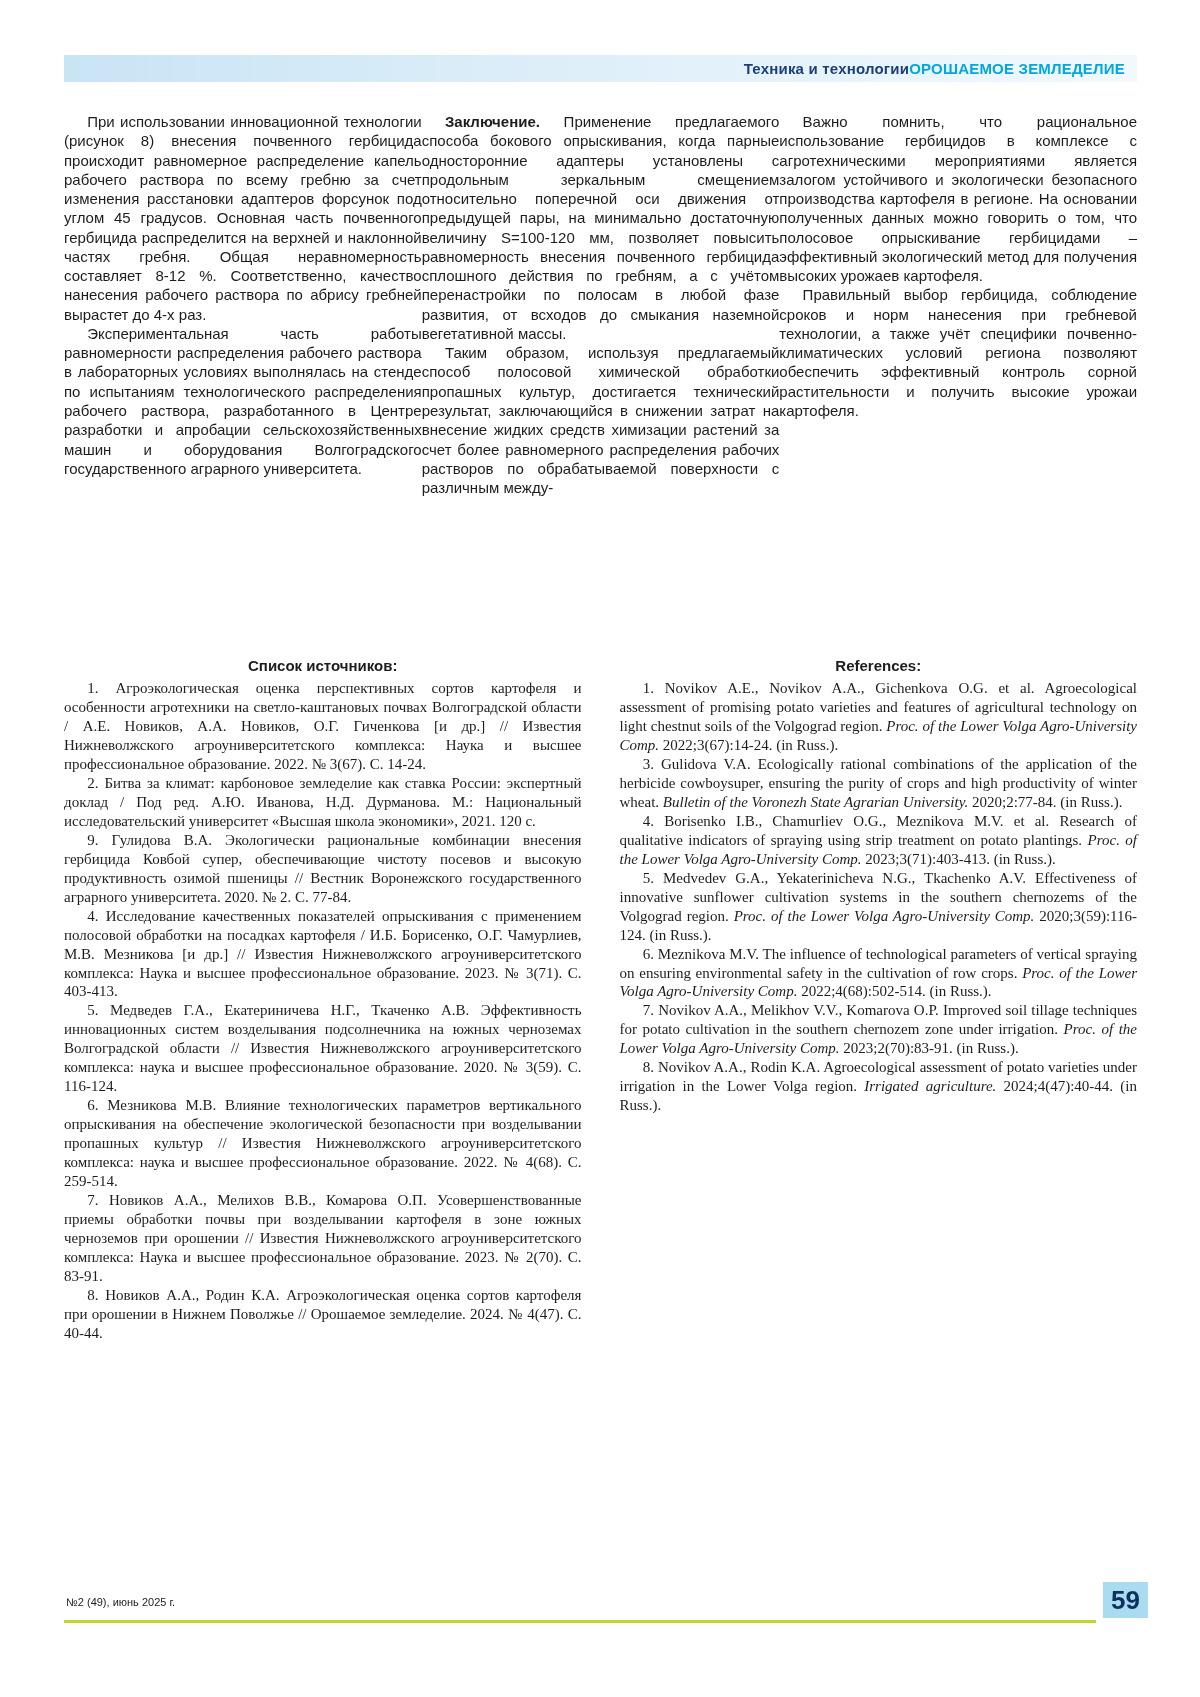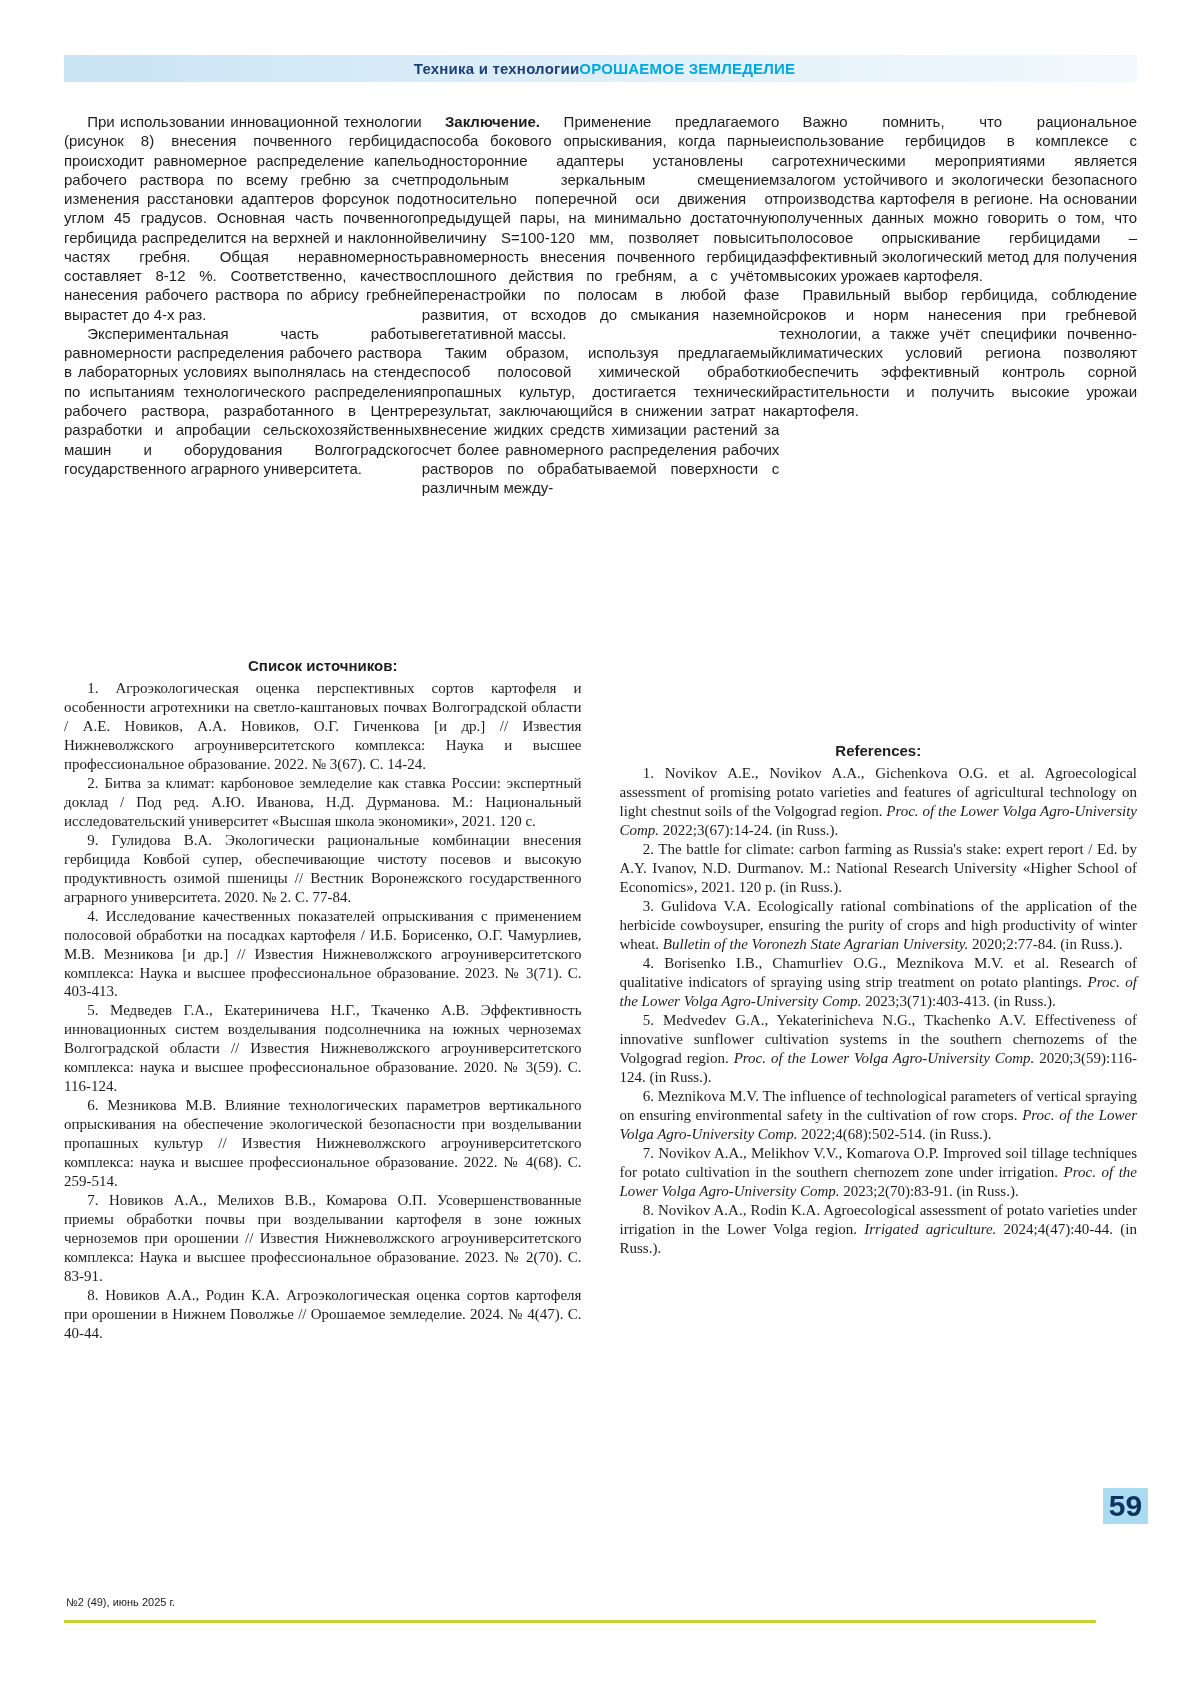--- a/index.html
+++ b/index.html
@@ -5,21 +5,21 @@
   * { margin:0; padding:0; box-sizing:border-box; }
   html, body { background:#ffffff; }
   body { font-family:"Liberation Sans", sans-serif; color:#1d1d1d; }
   .page {
     position:relative; width:1200px; height:1697px; margin:0 auto;
     background:#ffffff; overflow:hidden;
   }
   
   .header {
     position:absolute; left:64px; top:55px; width:1073px; height:27px;
-    display:flex; align-items:center; justify-content:center;
+    display:flex; align-items:center; justify-content:flex-end;
     background:linear-gradient(to right, #c9e4f5 0%, #ddeef9 45%, #f2f9fd 100%);
     padding:0 12px 0 20px;
   }
   .header-left { color:#1c3f77; font-weight:bold; font-size:15px; letter-spacing:0.2px; }
   .header-right { color:#00a7e1; font-weight:bold; font-size:15px; letter-spacing:0.2px; }
 
   
   .body-columns {
     position:absolute; left:64px; top:112px; width:1073px;
     display:flex; 
@@ -28,38 +28,38 @@
     flex:1; font-size:15px; line-height:1.285; text-align:justify;
     color:#1d1d1d;
   }
   .para { text-indent:1.55em; }
   .para.noindent { text-indent:0; }
   .para b { font-weight:bold; }
 
   
   .refs {
     position:absolute; left:64px; top:657px; width:1073px;
-    display:flex; gap:38px;align-items:center;
+    display:flex; gap:38px;
   }
   .ref-col { flex:1; font-size:15px; line-height:1.265; text-align:justify; color:#1d1d1d; }
   .ref-title { text-align:center; font-size:15px; font-weight:bold; margin-bottom:3px; }
   .ref { text-indent:1.55em;font-family:Liberation Serif, serif; }
   .ref i { font-style:italic; }
 
   
   .footer-issue {
     position:absolute; left:66px; top:1596px; font-size:11px; color:#1d1d1d;
   }
   .footer-line {
     position:absolute; left:64px; top:1620px; width:1032px; height:3px;
   }
   .page-num-box {
-    position:absolute; left:1103px; top:1488px; width:45px; height:36px;
+    position:absolute; left:1103px; top:1582px; width:45px; height:36px;
     display:flex; align-items:center; justify-content:center;
-    font-size:30px; font-weight:bold; color:#10305e;
+    font-size:26px; font-weight:bold; color:#10305e;
   }
 </style>
 </head>
 <body>
 
 <div class="page">
 
   <div class="header" style="background: linear-gradient(to right, rgb(201, 228, 245) 0%, rgb(221, 238, 249) 45%, rgb(242, 249, 253) 100%);">
     <div class="header-left" style="color: rgb(28, 63, 119);">Техника и технологии</div>
     <div class="header-right" style="color: rgb(0, 167, 225);">ОРОШАЕМОЕ ЗЕМЛЕДЕЛИЕ</div>
@@ -91,21 +91,20 @@
           <p class="ref"><span>5. Медведев Г.А., Екатериничева Н.Г., Ткаченко А.В. Эффективность инновационных систем возделывания подсолнечника на южных черноземах Волгоградской области // Известия Нижневолжского агроуниверситетского комплекса: наука и высшее профессиональное образование. 2020. № 3(59). С. 116-124.</span></p>
           <p class="ref"><span>6. Мезникова М.В. Влияние технологических параметров вертикального опрыскивания на обеспечение экологической безопасности при возделывании пропашных культур // Известия Нижневолжского агроуниверситетского комплекса: наука и высшее профессиональное образование. 2022. № 4(68). С. 259-514.</span></p>
           <p class="ref"><span>7. Новиков А.А., Мелихов В.В., Комарова О.П. Усовершенствованные приемы обработки почвы при возделывании картофеля в зоне южных черноземов при орошении // Известия Нижневолжского агроуниверситетского комплекса: Наука и высшее профессиональное образование. 2023. № 2(70). С. 83-91.</span></p>
           <p class="ref"><span>8. Новиков А.А., Родин К.А. Агроэкологическая оценка сортов картофеля при орошении в Нижнем Поволжье // Орошаемое земледелие. 2024. № 4(47). С. 40-44.</span></p>
         </div>
     </div>
     <div class="ref-col">
       <div class="ref-title">References:</div>
       <div id="refs-en">
           <p class="ref"><span>1. Novikov A.E., Novikov A.A., Gichenkova O.G. et al. Agroecological assessment of promising potato varieties and features of agricultural technology on light chestnut soils of the Volgograd region. </span><i>Proc. of the Lower Volga Agro-University Comp.</i><span> 2022;3(67):14-24. (in Russ.).</span></p>
-          <p class="ref"><span>2. The battle for climate: carbon farming as Russia's stake: expert report / Ed. by A.Y. Ivanov, N.D. Durmanov. M.: National Research University «Higher School of Economics», 2021. 120 p. (in Russ.).</span></p>
           <p class="ref"><span>3. Gulidova V.A. Ecologically rational combinations of the application of the herbicide cowboysuper, ensuring the purity of crops and high productivity of winter wheat. </span><i>Bulletin of the Voronezh State Agrarian University.</i><span> 2020;2:77-84. (in Russ.).</span></p>
           <p class="ref"><span>4. Borisenko I.B., Chamurliev O.G., Meznikova M.V. et al. Research of qualitative indicators of spraying using strip treatment on potato plantings. </span><i>Proc. of the Lower Volga Agro-University Comp.</i><span> 2023;3(71):403-413. (in Russ.).</span></p>
           <p class="ref"><span>5. Medvedev G.A., Yekaterinicheva N.G., Tkachenko A.V. Effectiveness of innovative sunflower cultivation systems in the southern chernozems of the Volgograd region. </span><i>Proc. of the Lower Volga Agro-University Comp.</i><span> 2020;3(59):116-124. (in Russ.).</span></p>
           <p class="ref"><span>6. Meznikova M.V. The influence of technological parameters of vertical spraying on ensuring environmental safety in the cultivation of row crops. </span><i>Proc. of the Lower Volga Agro-University Comp.</i><span> 2022;4(68):502-514. (in Russ.).</span></p>
           <p class="ref"><span>7. Novikov A.A., Melikhov V.V., Komarova O.P. Improved soil tillage techniques for potato cultivation in the southern chernozem zone under irrigation. </span><i>Proc. of the Lower Volga Agro-University Comp.</i><span> 2023;2(70):83-91. (in Russ.).</span></p>
           <p class="ref"><span>8. Novikov A.A., Rodin K.A. Agroecological assessment of potato varieties under irrigation in the Lower Volga region. </span><i>Irrigated agriculture.</i><span> 2024;4(47):40-44. (in Russ.).</span></p>
         </div>
     </div>
   </div>
 

